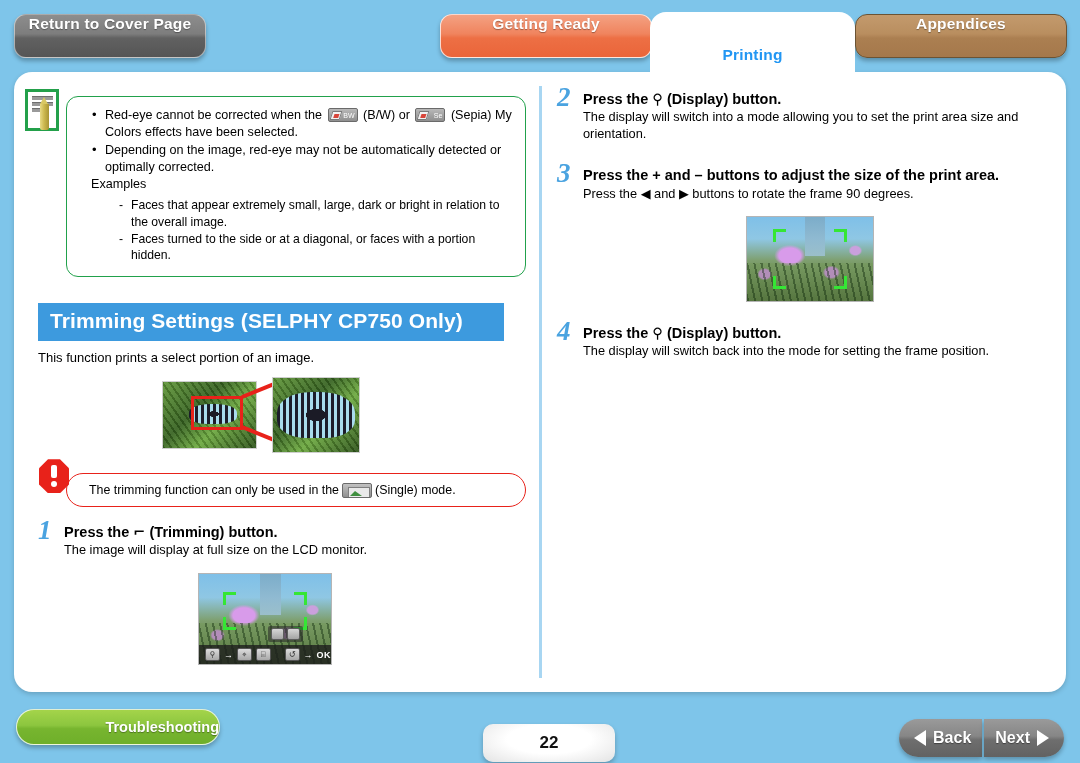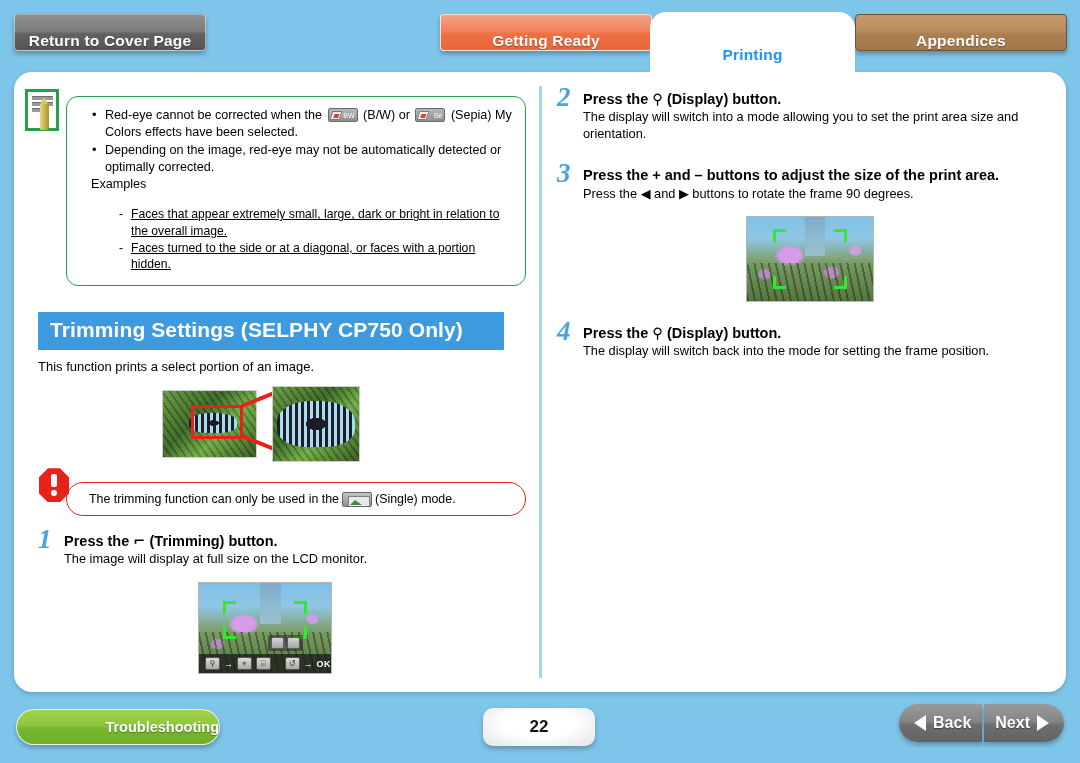--- a/index.html
+++ b/index.html
@@ -20,24 +20,24 @@
   .tabbar {
     position: absolute;
     top: 0; left: 0;
     width: 1080px;
     height: 72px;
   }
 
   .tab {
     position: absolute;
     top: 14px;
-    height: 37px;
-    border-radius: 4px;
+    height: 44px;
+    border-radius: 12px;
     display: flex;
-    align-items: flex-end;
+    align-items: flex-start;
     justify-content: center;
     font-size: 15.5px;
     font-weight: bold;
     color: #ffffff;
     letter-spacing: 0.2px;
     text-shadow: 0 1px 1px rgba(0,0,0,0.35);
     border: 1.5px solid rgba(255,255,255,0.75);
     box-shadow: 0 3px 4px rgba(0,0,0,0.28);
   }
 
@@ -193,21 +193,21 @@
     position: absolute;
     left: 1px;
     top: -1px;
     font-size: 13px;
   }
   .examples-label {
     font-size: 12.6px;
     margin-top: 1px;
     margin-left: 0px;
   }
-  ul.dashes { list-style: none; margin-left: 26px; margin-top: 15px; text-decoration: underline; }
+  ul.dashes { list-style: none; margin-left: 26px; margin-top: 6px; }
   ul.dashes > li {
     position: relative;
     padding-left: 14px;
     font-size: 12.2px;
     line-height: 1.33;
     margin-bottom: 1px;
   }
   ul.dashes > li::before {
     content: "-";
     position: absolute;
@@ -505,29 +505,29 @@
   .btn-trouble {
     left: 16px; width: 204px;
     background: linear-gradient(to bottom,#a4d44a 0%, #8cc63f 45%, #77b52f 55%, #6faf2a 100%);
   }
   .btn-tasks {
     left: 228px; width: 200px;
     background: linear-gradient(to bottom,#deaad2 0%, #d293c4 45%, #c97fb8 55%, #c578b4 100%);
   }
   .pagebox {
     position: absolute;
-    left: 483px; top: 8px;
-    width: 112px; height: 38px;
+    left: 483px; top: 24px;
+    width: 132px; height: 38px;
     background: radial-gradient(ellipse at 50% 40%, #ffffff 45%, #e3e3e3 100%);
     border-radius: 10px;
     display: flex; align-items: center; justify-content: center;
     font-size: 17px; font-weight: bold; color: #111;
     box-shadow: 0 3px 5px rgba(0,0,0,0.25);
   }
-  .navpair { position: absolute; right: 16px; top: 4px; display: flex; }
+  .navpair { position: absolute; right: 16px; top: 19px; display: flex; }
   .nav-btn {
     height: 38px;
     background: linear-gradient(to bottom,#9a9a9a 0%, #868686 45%, #6e6e6e 55%, #626262 100%);
     display: flex; align-items: center; gap: 7px;
     color: #fff; font-size: 16px; font-weight: bold;
     text-shadow: 0 1px 1px rgba(0,0,0,0.4);
     box-shadow: 0 3px 4px rgba(0,0,0,0.25);
   }
   .nav-back { border-radius: 19px 0 0 19px; padding: 0 11px 0 15px; }
   .nav-next { border-radius: 0 19px 19px 0; padding: 0 15px 0 11px; margin-left: 2px; align-items: center; }

